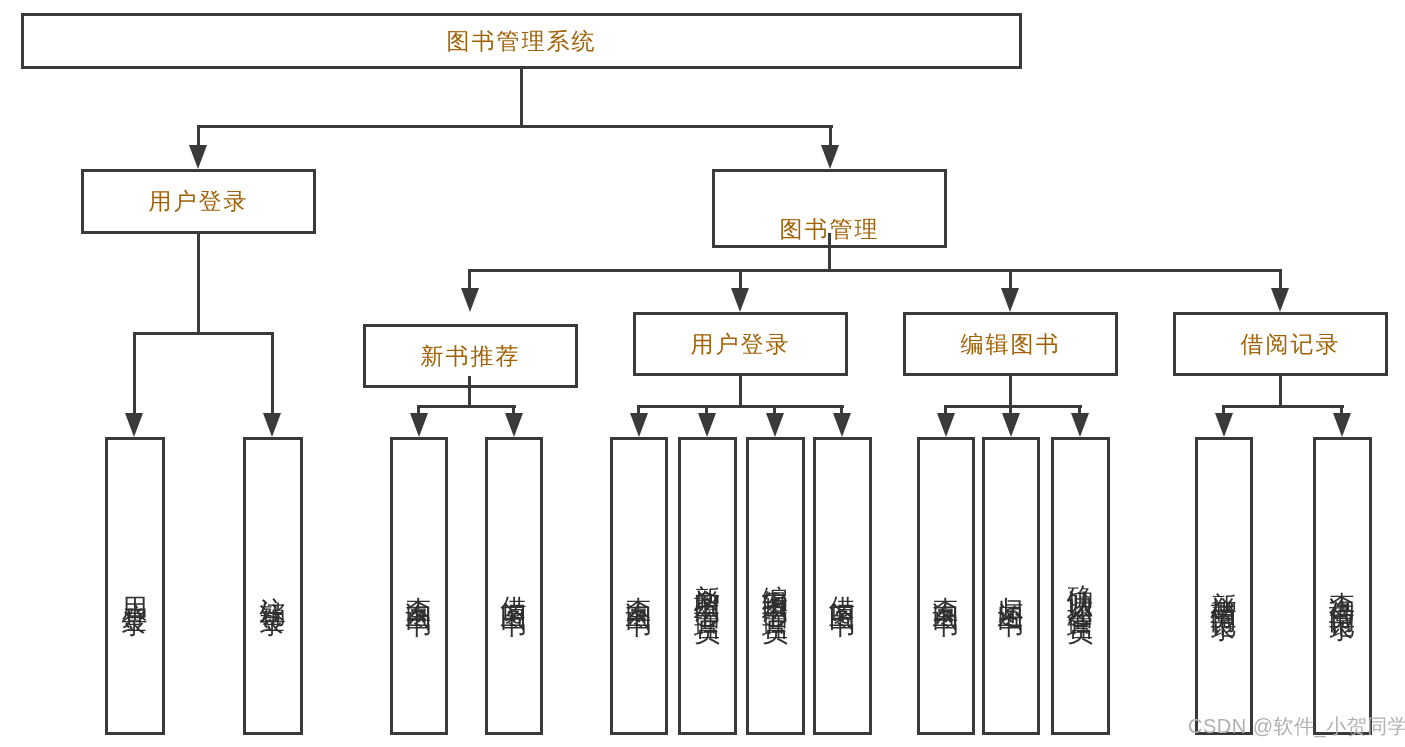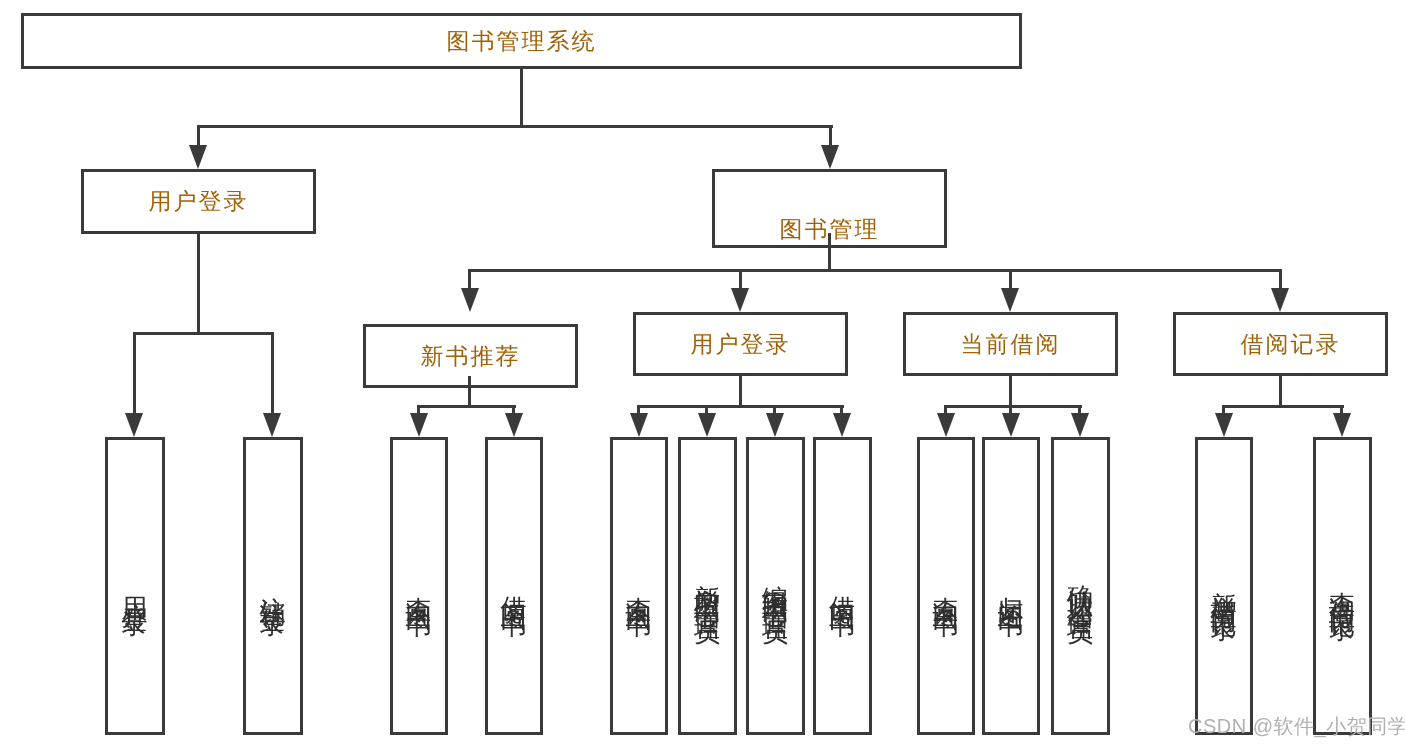--- a/index.html
+++ b/index.html
@@ -93,21 +93,21 @@
 
   <div class="node" id="n-rec">
     <span class="hlabel">新书推荐</span>
   </div>
 
   <div class="node" id="n-bor">
     <span class="hlabel">用户登录</span>
   </div>
 
   <div class="node" id="n-cur">
-    <span class="hlabel">当前借阅</span>
+    <span class="hlabel">编辑图书</span>
   </div>
 
   <div class="node" id="n-hist">
     <span class="hlabel">借阅记录</span>
   </div>
 
   <div class="node leaf" id="l1">
     <span class="vtext">用户登录</span>
   </div>
   <div class="node leaf" id="l2">

